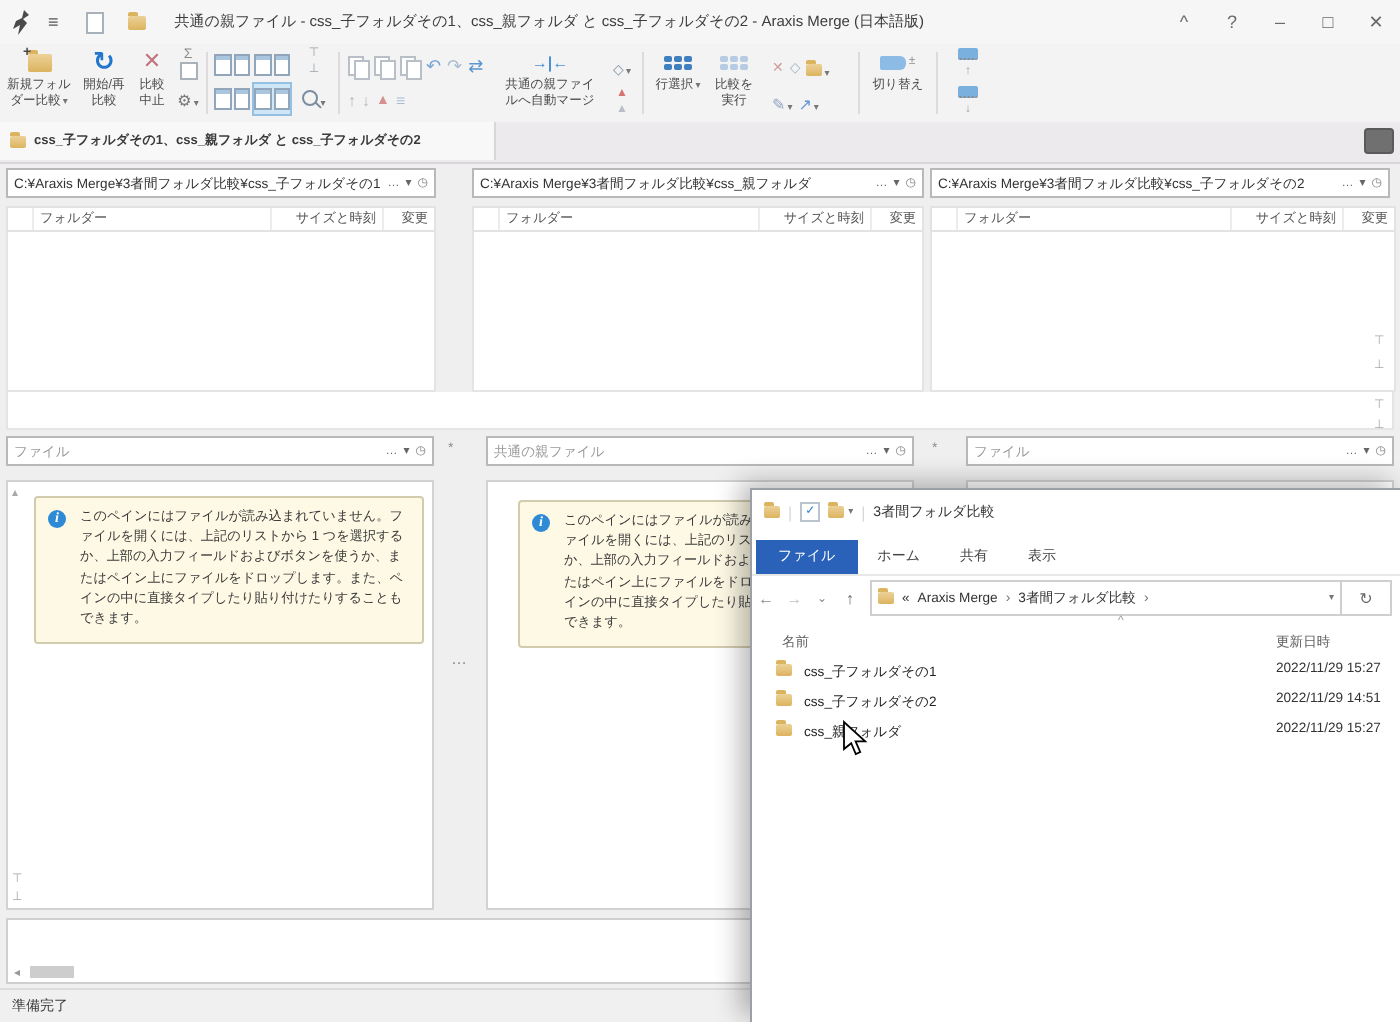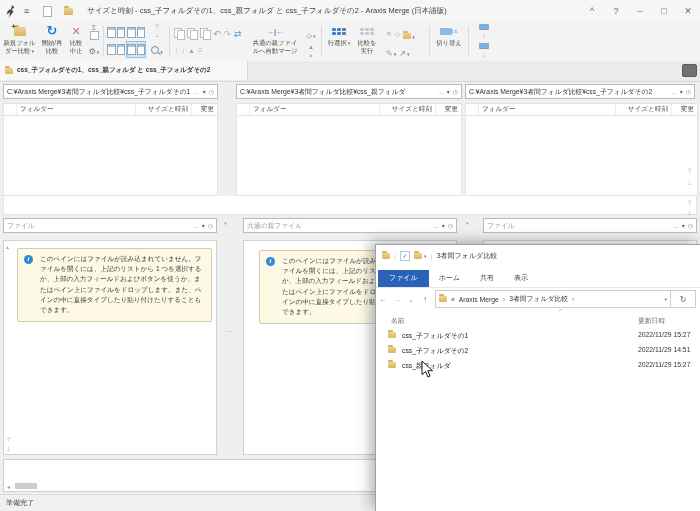--- a/index.html
+++ b/index.html
@@ -114,21 +114,21 @@
 
 <div class="screen">
 
   <div class="titlebar">
     <svg class="abs" style="left:5px;top:5px" width="11" height="13" viewBox="0 0 11 13">
         <path d="M7 0 L9.5 2.5 L6.5 4.5 L8.5 6.5 L4 12.5 L5 7.5 L1.5 9.5 L3 5.5 L6 4 Z" fill="#4a4a4a"></path>
       </svg>
     <span class="tb-ic" style="margin-left:24px;font-size:9px">≡</span>
     <span class="page" style="margin-left:14px"></span>
     <span class="fold s" style="margin-left:12px"></span>
-    <span class="tb-title">サイズと時刻 - css_子フォルダその1、css_親フォルダ と css_子フォルダその2 - Araxis Merge (日本語版)</span>
+    <span class="tb-title">共通の親ファイル - css_子フォルダその1、css_親フォルダ と css_子フォルダその2 - Araxis Merge (日本語版)</span>
     <span style="flex:1"></span>
     <span class="wc">^</span>
     <span class="wc">?</span>
     <span class="wc">–</span>
     <span class="wc">□</span>
     <span class="wc">✕</span>
   </div>
 
   <div class="ribbon">
     <div class="bigbtn" style="left:2px;width:35px">

